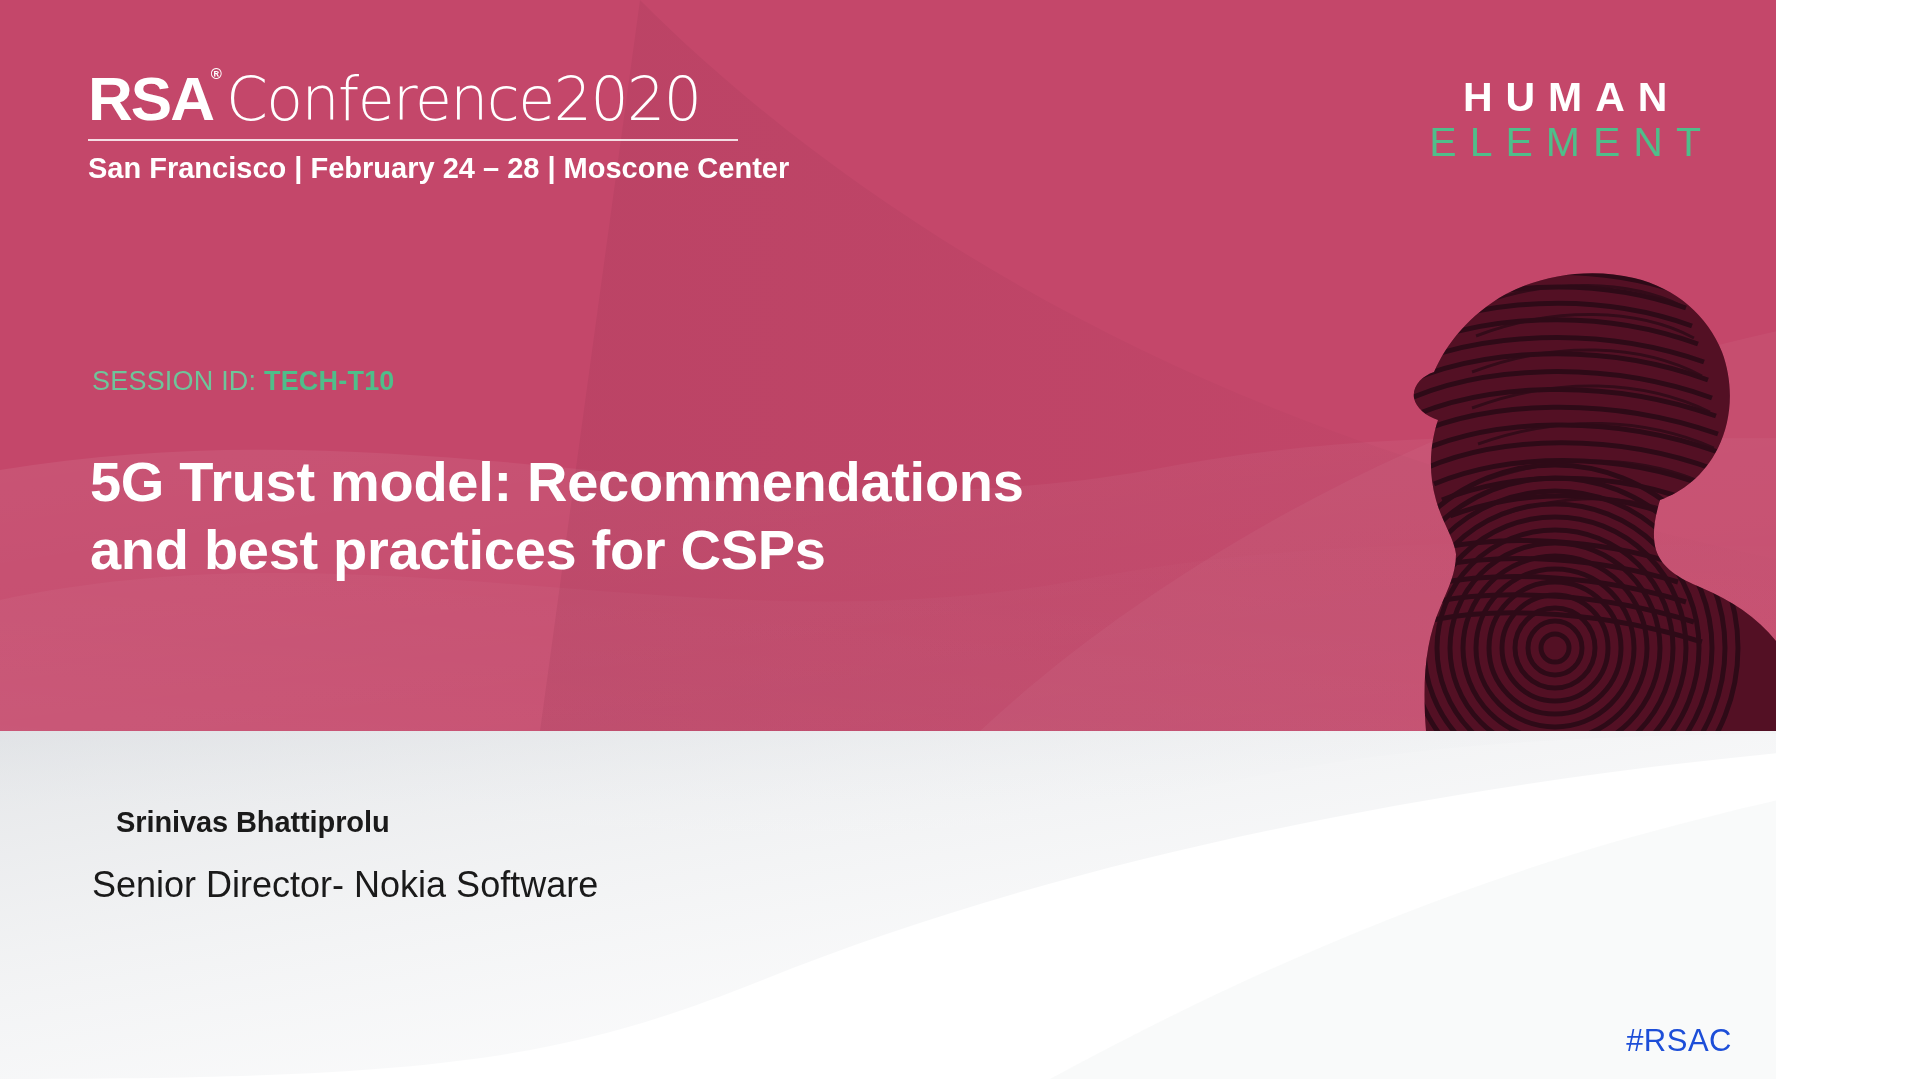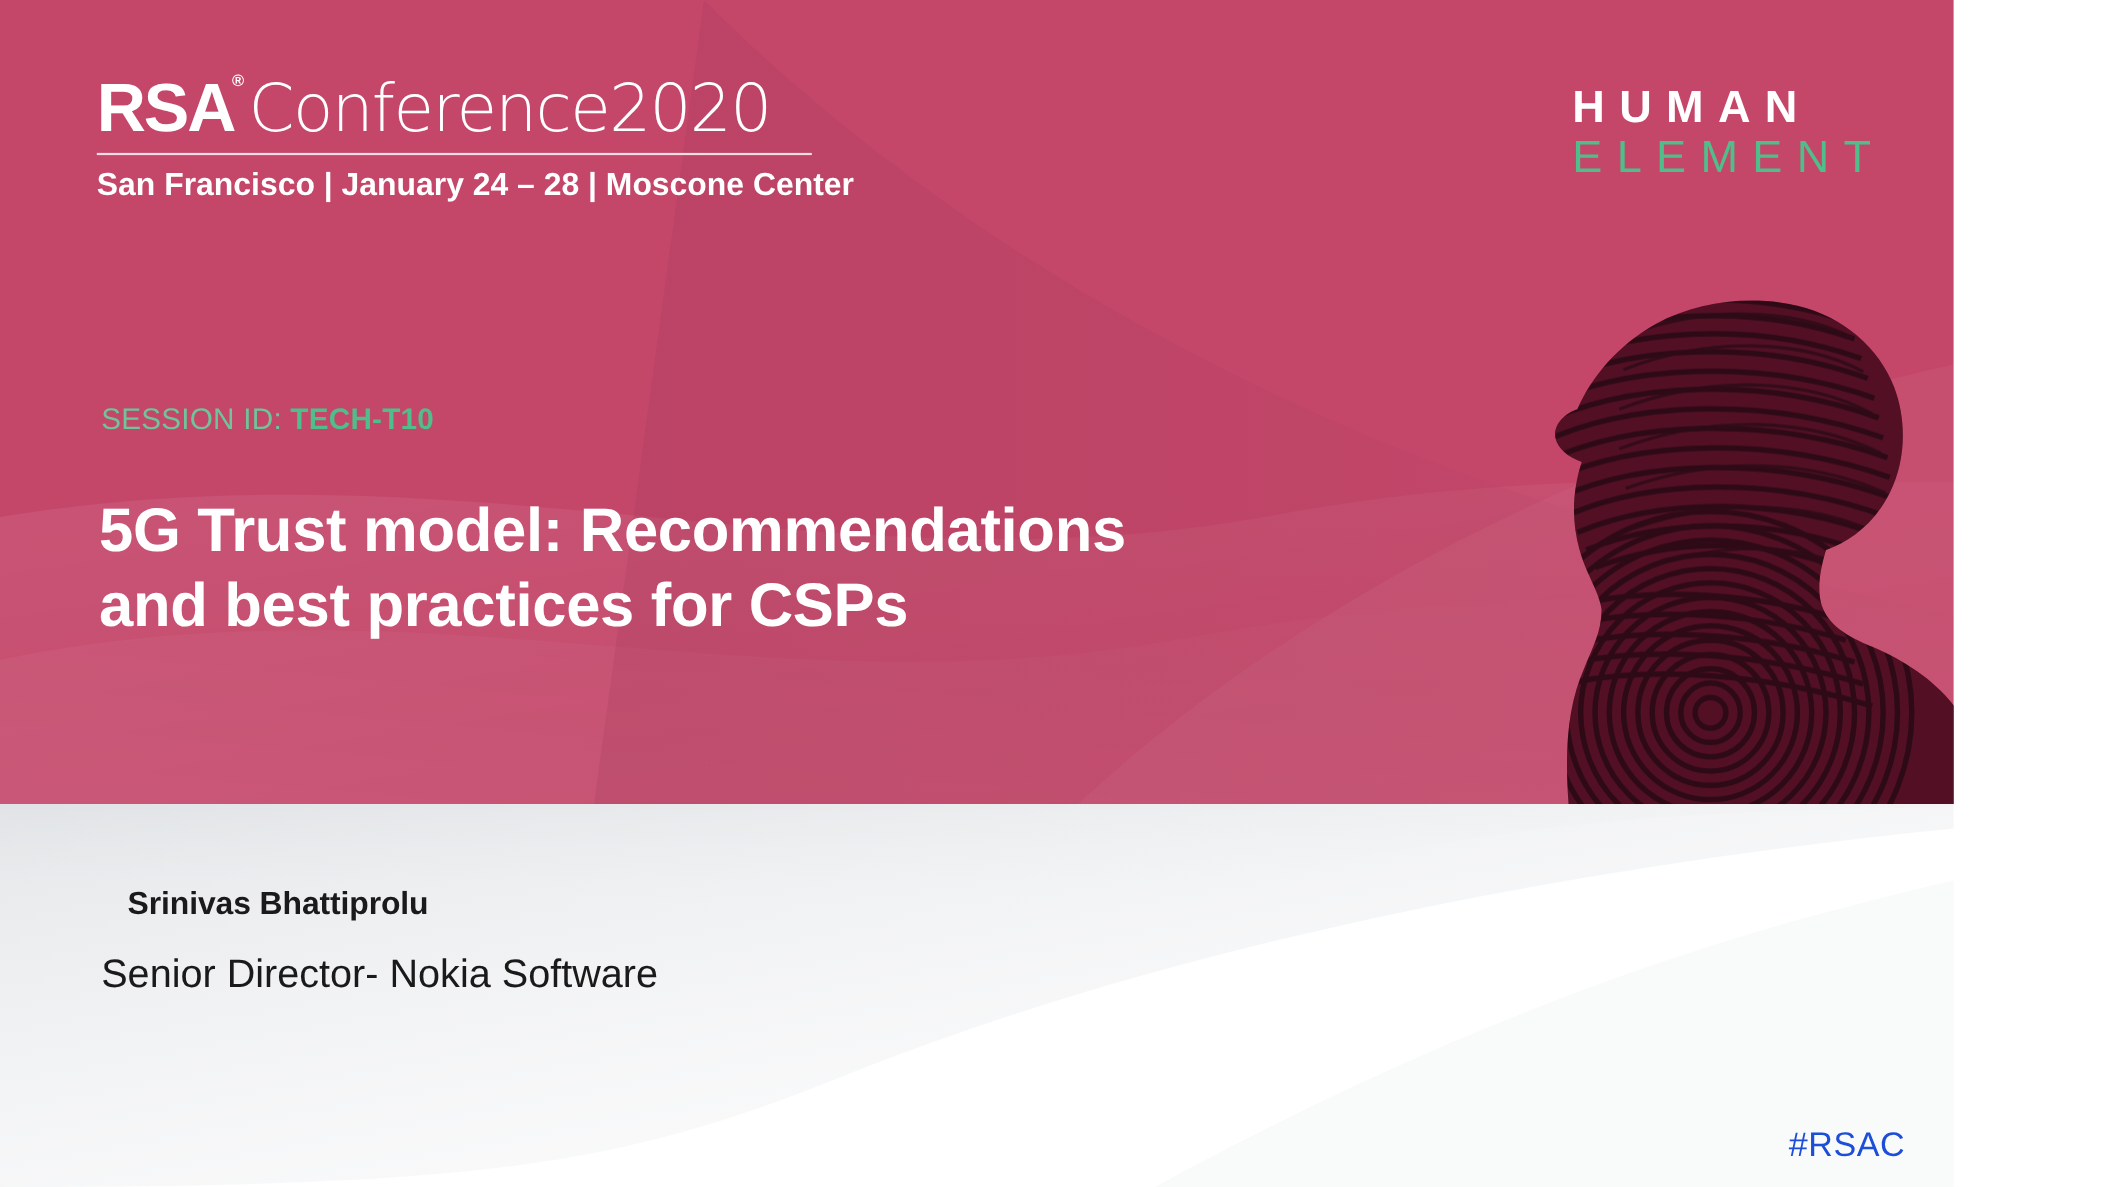--- a/index.html
+++ b/index.html
@@ -102,21 +102,21 @@
     color: #ffffff;
     letter-spacing: 0px;
     white-space: nowrap;
   }
 
   
   .he-logo {
     position: absolute;
     right: 62px;
     top: 76px;
-    text-align: left;
+    text-align: center;
   }
   .he-human {
     font-family: "Liberation Sans", sans-serif;
     font-weight: 700;
     font-size: 41px;
     letter-spacing: 13px;
     color: #ffffff;
     line-height: 1.05;
   }
   .he-element {
@@ -258,21 +258,21 @@
 
   <div class="rsa-logo">
     <div class="rsa-line1">
       <span class="rsa-mark">
         <span>RSA</span>
         <span class="rsa-reg">®</span>
       </span>
       <span class="rsa-word">Conference2020</span>
     </div>
     <div class="rsa-rule"></div>
-    <div class="rsa-line2">San Francisco | January 24 – 28 | Moscone Center</div>
+    <div class="rsa-line2">San Francisco | February 24 – 28 | Moscone Center</div>
   </div>
 
   <div class="he-logo">
     <div class="he-human">HUMAN</div>
     <div class="he-element">ELEMENT</div>
   </div>
 
   <div class="session-id">
     <span>SESSION ID:</span>
     <span class="code">TECH-T10</span>

